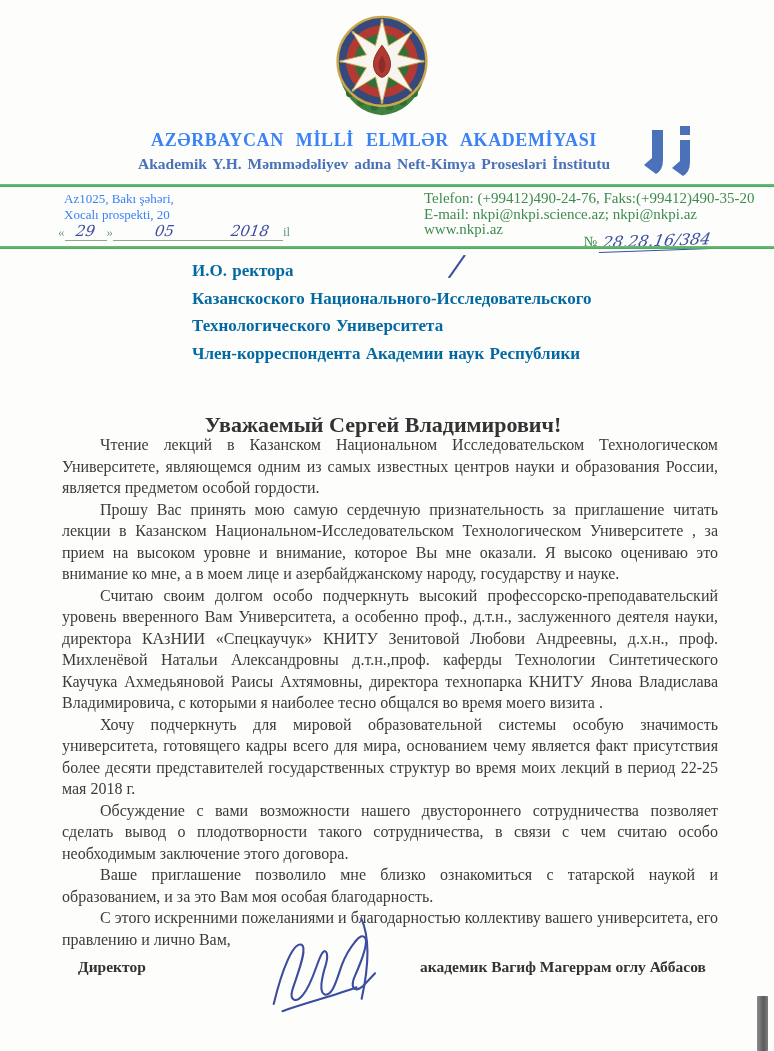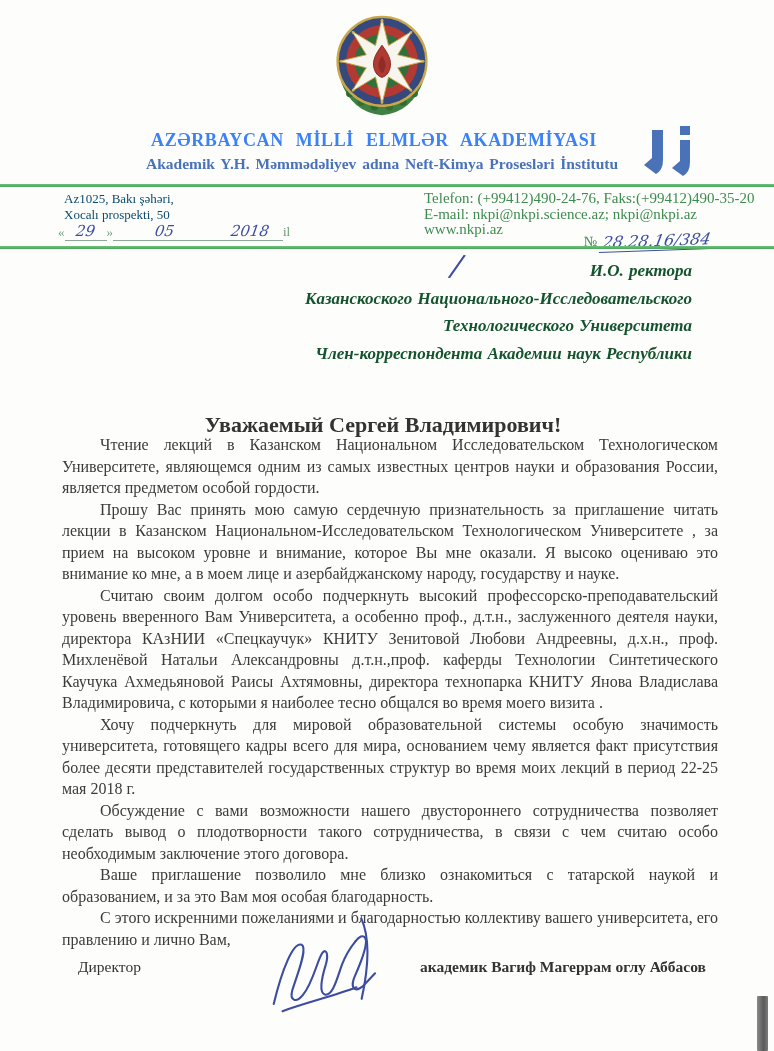--- a/index.html
+++ b/index.html
@@ -9,30 +9,30 @@
     font-family:"Liberation Serif", serif;
   }
   
   .emblem{position:absolute;left:322px;top:14px;width:120px;height:104px;}
   .academy-name{
     position:absolute;top:130px;left:0;width:748px;text-align:center;
     font-weight:bold;font-size:18px;letter-spacing:.6px;word-spacing:7px;
     color:#3b82f6;
   }
   .institute-name{
-    position:absolute;top:155px;left:8px;width:748px;text-align:center;
+    position:absolute;top:155px;left:0;width:748px;text-align:center;
     font-weight:bold;font-size:15.5px;word-spacing:2px;color:#4a72b8;
   }
   .nkpi-logo{position:absolute;left:640px;top:124px;width:60px;height:60px;}
   .rule{position:absolute;left:0;width:774px;height:3px;background:linear-gradient(#6cc27a,#4da55c);}
   .rule1{top:184px;}
   .rule2{top:246px;}
   .addr{
     position:absolute;top:191px;left:64px;font-size:13px;line-height:15.5px;
-    color:#0c4a6e;
+    color:#3b82f6;
   }
   .contact{
     position:absolute;top:191px;left:424px;font-size:15px;line-height:15.5px;
     color:#3e8b4f;
   }
   .date-row{
     position:absolute;top:222px;left:58px;font-size:13px;color:#6a9a74;
     white-space:nowrap;
   }
   .blank{display:inline-block;border-bottom:1px solid #8aa892;text-align:center;}
@@ -44,41 +44,40 @@
     color:#3c4da0;display:inline-block;transform:skewX(-9deg);
   }
   .date-row .hw{font-size:15px;}
   .ref-row{position:absolute;top:231px;left:584px;font-size:14px;color:#3e8b4f;white-space:nowrap;}
   .ref-row .hw{
     font-size:16px;border-bottom:1.4px solid #3c4da0;padding:0 3px 0 2px;
     transform:skewX(-12deg) rotate(-2deg);
   }
   
   .recipient{
-    position:absolute;top:257px;right:82px;width:500px;text-align:right;
-    font-size:17px;font-weight:bold;line-height:27.5px;color:#14532d;
+    position:absolute;top:257px;right:82px;width:500px;text-align:left;
+    font-size:17px;font-weight:bold;line-height:27.5px;color:#0369a1;
     word-spacing:1px;
-    font-style:italic;
   }
   .hand-slash{
     position:absolute;left:452px;top:248px;font-size:30px;color:#3c4da0;
     transform:rotate(8deg);font-family:"DejaVu Serif",serif;font-style:italic;
   }
   
   .salutation{
     position:absolute;top:412px;left:0;width:766px;text-align:center;
     font-size:22px;font-weight:bold;color:#333;
   }
   .letter-body{
     position:absolute;top:434px;left:62px;width:656px;
     font-size:16px;line-height:21.5px;color:#3b3b3b;text-align:justify;
   }
   .letter-body p{margin:0;text-indent:38px;}
   
-  .sig-title{position:absolute;top:958px;left:78px;font-size:15.5px;font-weight:normal;color:#333;}
+  .sig-title{position:absolute;top:958px;left:78px;font-size:15.5px;font-weight:bold;color:#333;}
   .sig-name{position:absolute;top:958px;left:420px;font-size:15.5px;font-weight:bold;color:#333;}
   .sig-script{position:absolute;left:262px;top:918px;width:135px;height:95px;transform:rotate(-6deg);}
   
   .scan-mark{
     position:absolute;right:6px;top:996px;width:11px;height:55px;
     background:linear-gradient(90deg,#777,#3f3f3f 60%,#666);border-radius:1px;opacity:.85;
   }
 </style>
 </head>
 <body>
@@ -120,21 +119,21 @@
   <svg class="nkpi-logo" viewBox="0 0 60 60" aria-hidden="true">
     <rect x="40" y="2" width="10" height="9" fill="#4a72b8"></rect>
     <path d="M12,6 h11 v30 q0,10 -7,14 l-12,-9 8,-7 0,-28 z" fill="#4a72b8"></path>
     <path d="M40,16 h10 v22 q0,10 -7,14 l-11,-8 8,-7 0,-21 z" fill="#4a72b8"></path>
   </svg>
 
   <div class="rule rule1"></div>
 
   <div class="addr">
     <div>Az1025,  Bakı şəhəri,</div>
-    <div>Xocalı prospekti, 50</div>
+    <div>Xocalı prospekti, 20</div>
   </div>
   <div class="contact">
     <div>Telefon: (+99412)490-24-76,  Faks:(+99412)490-35-20</div>
     <div>E-mail:  nkpi@nkpi.science.az;  nkpi@nkpi.az</div>
     <div>www.nkpi.az</div>
   </div>
 
   <div class="date-row">
     <span>«</span><span class="blank blank-day"><span class="hw">29</span></span><span>»</span><span class="blank blank-month"><span class="hw">05</span></span><span class="blank blank-year"><span class="hw">2018</span></span><span>il</span>
   </div>

